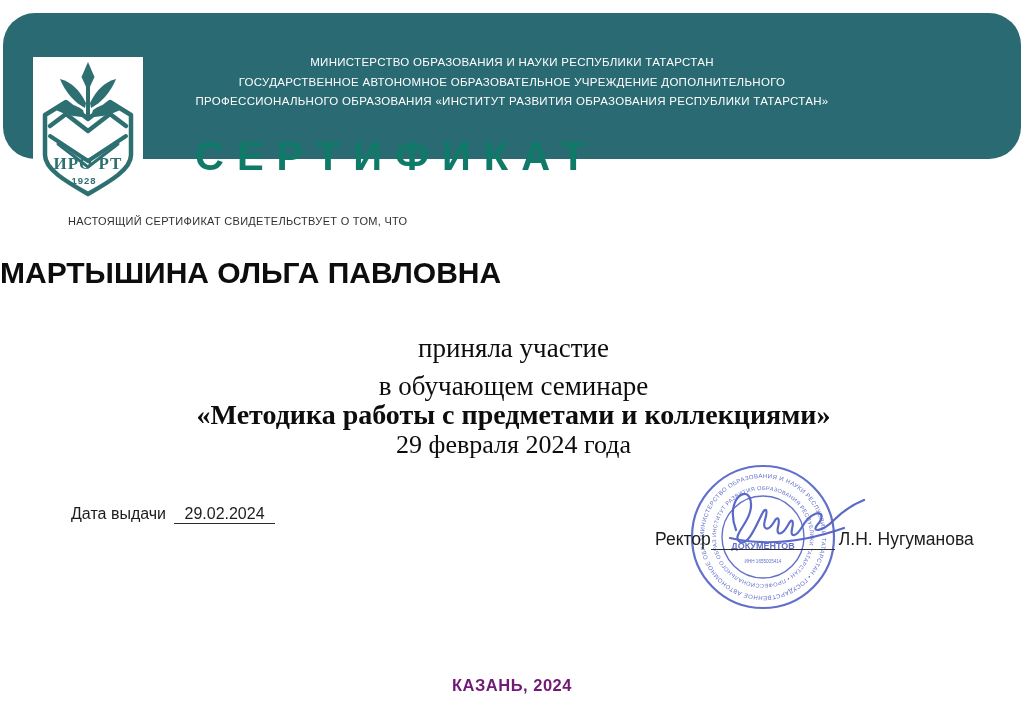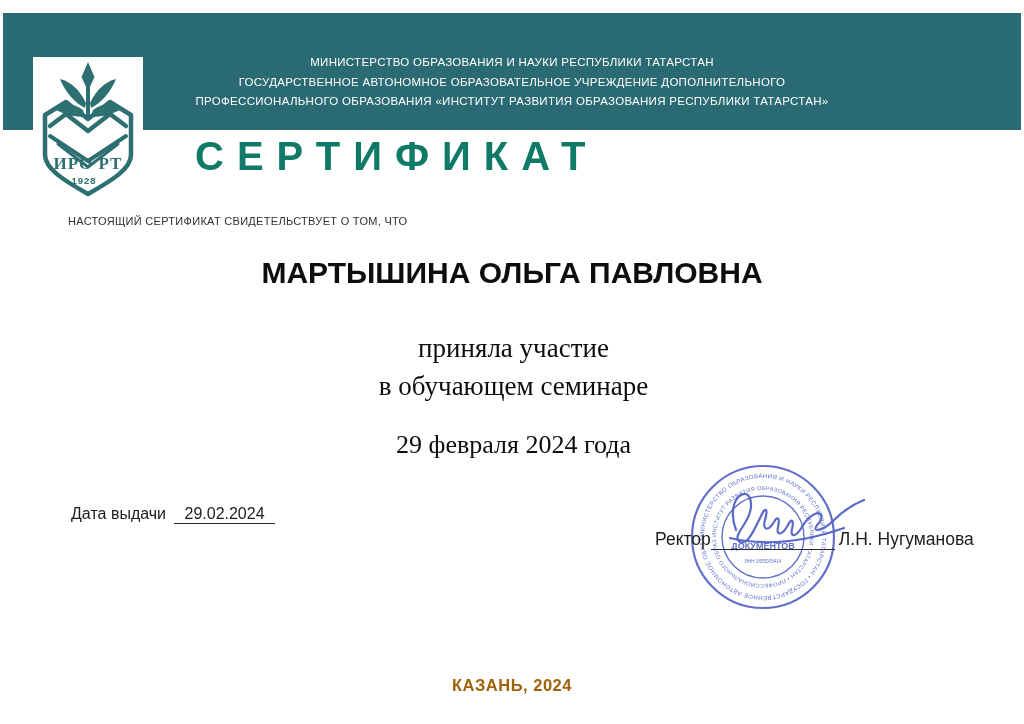--- a/index.html
+++ b/index.html
@@ -2,22 +2,23 @@
 <html><head>
 <meta charset="utf-8">
 <style>
   html,body{margin:0;padding:0;background:#fff;}
   .page{
     position:relative;width:1024px;height:724px;background:#ffffff;overflow:hidden;
     font-family:"Liberation Sans",sans-serif;color:#1a1a1a;
   }
   
   .band{
-    position:absolute;left:3px;right:3px;top:13px;height:117px;
+    position:absolute;left:3px;right:3px;top:13px;height:146px;
     background:#2a6a73;
+    border-radius:32px;
   }
   .band-text{
     position:absolute;left:0;right:0;top:40px;text-align:center;color:#ffffff;
     font-size:11.5px;line-height:19.5px;letter-spacing:0.3px;font-weight:400;
   }
   
   .logo-box{
     position:absolute;left:33px;top:57px;width:110px;height:150px;background:#ffffff;
   }
   .logo-box svg{position:absolute;left:0;top:0;}
@@ -32,21 +33,21 @@
   
   .cert-title{
     position:absolute;left:195px;top:134px;
     color:#107a68;font-size:40px;font-weight:bold;letter-spacing:13px;white-space:nowrap;
   }
   .statement{
     position:absolute;left:68px;top:215px;
     font-size:11px;letter-spacing:0.3px;color:#303030;font-weight:500;
   }
   .recipient{
-    position:absolute;left:0;right:0;top:256px;text-align:center;
+    position:absolute;left:0;right:0;top:256px;
     font-size:30px;font-weight:bold;color:#0d0d0d;letter-spacing:0px;
   }
   .serif-line{
     position:absolute;left:3px;right:0;text-align:center;
     font-family:"Liberation Serif",serif;color:#0d0d0d;
   }
   .line-action{top:333px;font-size:27px;}
   .line-intro{top:371px;font-size:27px;}
   .line-event{top:399px;font-size:28px;font-weight:bold;}
   .line-date{top:430px;font-size:26px;}
@@ -64,21 +65,21 @@
   }
   .sign-line{
     display:inline-block;width:124px;border-bottom:1.5px solid #2b2b2b;height:1em;
   }
   .sign-name{margin-left:4px;}
   .stamp-wrap{position:absolute;left:688px;top:462px;width:150px;height:150px;}
   .signature-wrap{position:absolute;left:690px;top:470px;width:185px;height:95px;}
   
   .footer{
     position:absolute;left:0;right:0;top:676px;text-align:center;
-    color:#a16207;font-size:16.5px;font-weight:bold;letter-spacing:0.5px;
+    color:#701a75;font-size:16.5px;font-weight:bold;letter-spacing:0.5px;
   }
 </style>
 </head>
 <body>
 
 <div class="page">
 
   <div class="band">
     <div class="band-text">
       <div>МИНИСТЕРСТВО ОБРАЗОВАНИЯ И НАУКИ РЕСПУБЛИКИ ТАТАРСТАН</div>
@@ -109,20 +110,21 @@
   </div>
 
   <div class="cert-title">СЕРТИФИКАТ</div>
 
   <div class="statement">НАСТОЯЩИЙ СЕРТИФИКАТ СВИДЕТЕЛЬСТВУЕТ О ТОМ, ЧТО</div>
 
   <div class="recipient">МАРТЫШИНА ОЛЬГА ПАВЛОВНА</div>
 
   <div class="serif-line line-action">приняла участие</div>
   <div class="serif-line line-intro">в обучающем семинаре</div>
+  <div class="serif-line line-event">«Методика работы с предметами и коллекциями»</div>
   <div class="serif-line line-date">29 февраля 2024 года</div>
 
   <div class="issue-row">
     <span>Дата выдачи</span>
     <span class="issue-value">29.02.2024</span>
   </div>
 
   <div class="stamp-wrap">
     <svg width="150" height="150" viewBox="0 0 150 150">
       <defs>

